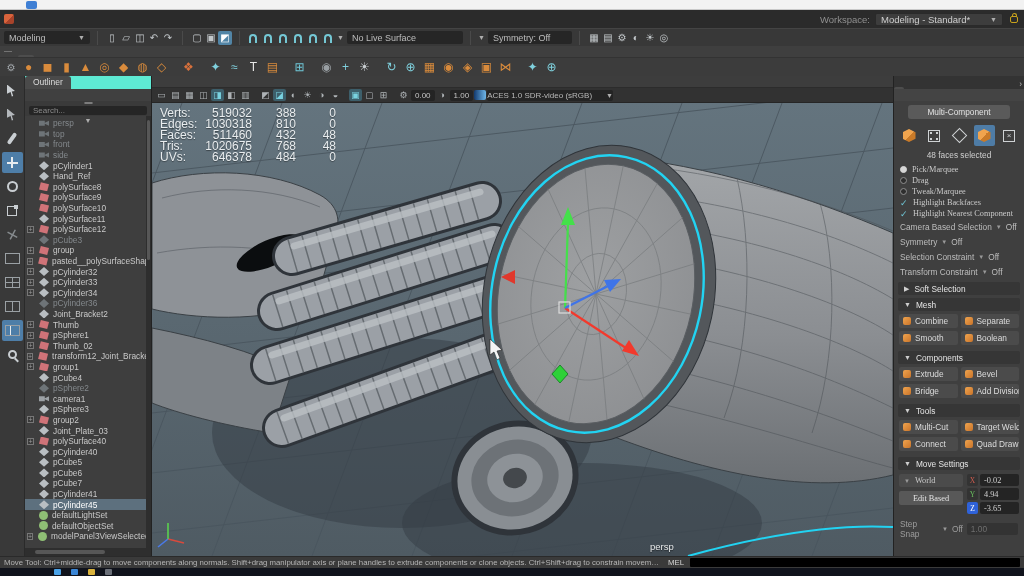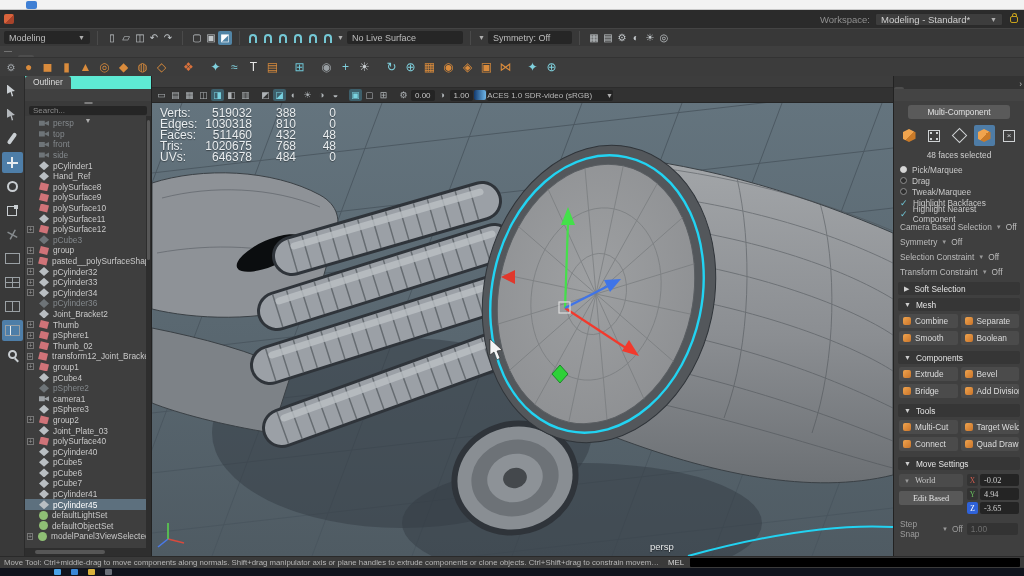--- a/index.html
+++ b/index.html
@@ -130,21 +130,21 @@
   .mode-tile.active{background:#4e7ca6;}
   .mt-cube{width:13px;height:13px;background:linear-gradient(135deg,#f0a44e 0 50%,#c97a28 50% 100%);clip-path:polygon(50% 0,100% 25%,100% 75%,50% 100%,0 75%,0 25%);}
   .mt-vert{width:12px;height:12px;border:1px solid #cfd2d4;background:
       radial-gradient(circle 1.5px,#cfd2d4 99%,transparent) 0 0/4px 4px no-repeat,
       radial-gradient(circle 1.5px,#cfd2d4 99%,transparent) 100% 0/4px 4px no-repeat,
       radial-gradient(circle 1.5px,#cfd2d4 99%,transparent) 0 100%/4px 4px no-repeat,
       radial-gradient(circle 1.5px,#cfd2d4 99%,transparent) 100% 100%/4px 4px no-repeat;}
   .mt-edge{width:11px;height:11px;border:1px solid #cfd2d4;transform:rotate(45deg);}
   .mt-multi{width:12px;height:12px;border:1px solid #cfd2d4;color:#cfd2d4;font-size:8px;display:flex;align-items:center;justify-content:center;}
   .sel-status{text-align:center;color:#cfcfcf;padding:2px 0 4px;}
-  .tk-opts{padding:0 6px;}
+  .tk-opts{padding:0 6px;font-family:Liberation Serif, serif;}
   .opt-row{height:11px;display:flex;align-items:center;gap:5px;}
   .radio{width:7px;height:7px;border-radius:50%;border:1px solid #8d8d8d;background:#2e2e2e;}
   .opt-row.on .radio{background:#d6d6d6;border-color:#d6d6d6;}
   .check{width:8px;height:8px;color:#6fc6d6;font-size:9px;line-height:8px;}
   .dd-row{height:15px;display:flex;align-items:center;gap:4px;padding:0 6px;color:#bdbdbd;}
   .dd-caret{font-size:6px;color:#999;}
   .tk-header{margin:3px 4px 2px;height:13px;background:#363636;border-radius:2px;display:flex;align-items:center;gap:5px;padding:0 6px;color:#e4e4e4;}
   .tk-header .tri{font-size:7px;color:#cfcfcf;}
   .tk-grid{display:grid;grid-template-columns:1fr 1fr;gap:3px;padding:1px 5px 3px;}
   .tk-btn{height:14px;background:#4b4b4b;border-radius:2px;display:flex;align-items:center;gap:4px;padding:0 4px;color:#dcdcdc;white-space:nowrap;overflow:hidden;}

